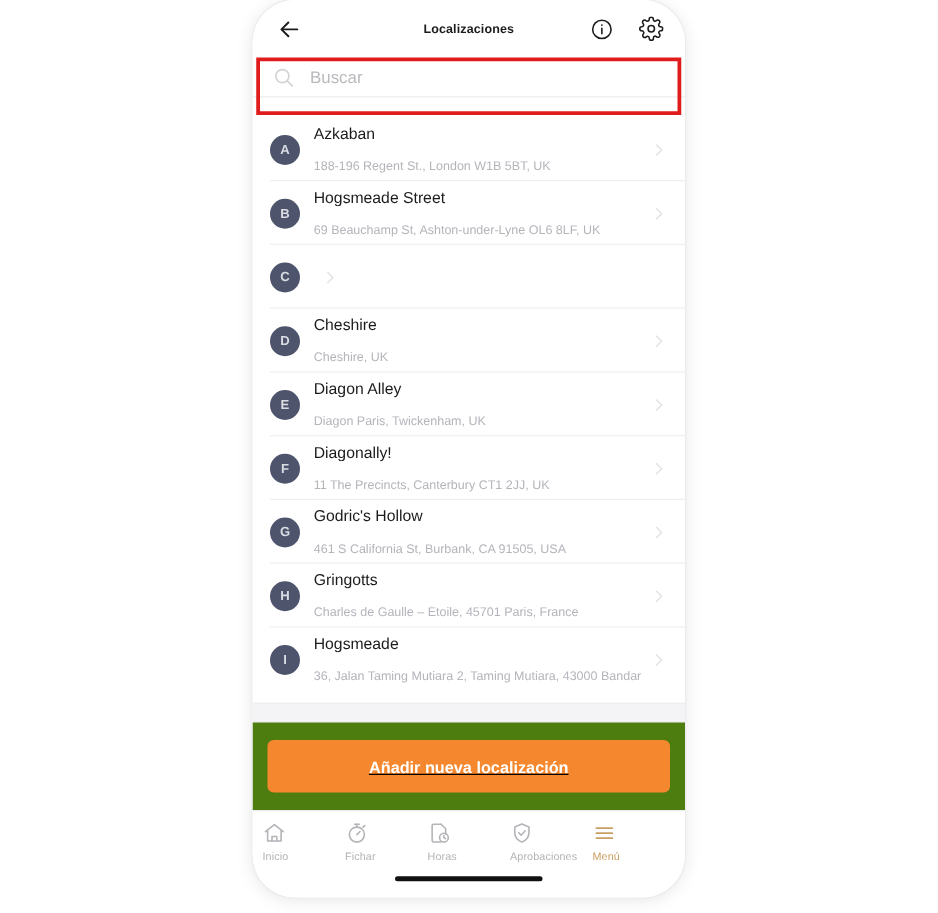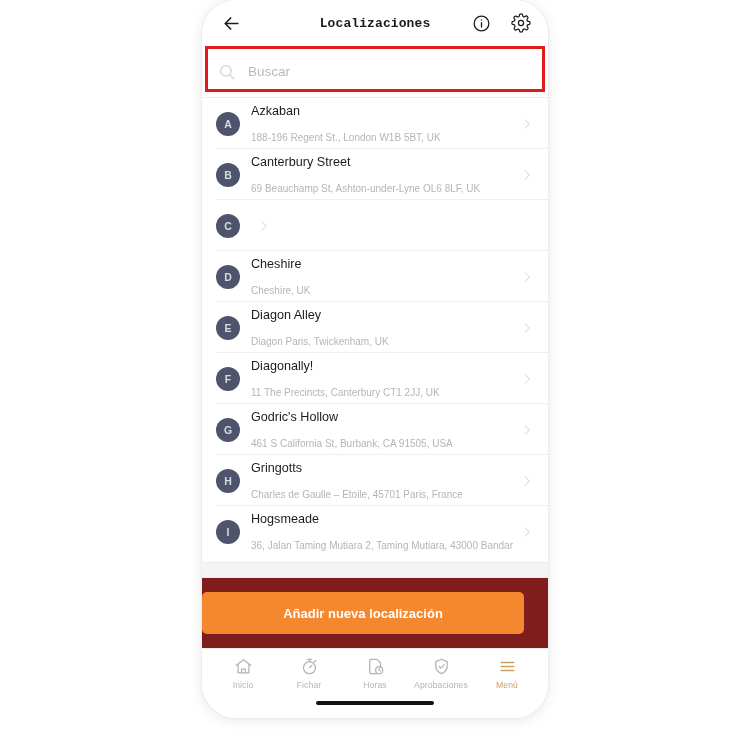--- a/index.html
+++ b/index.html
@@ -45,26 +45,25 @@
     display: flex;
     align-items: center;
     justify-content: center;
     cursor: pointer;
   }
   .page-title {
     position: absolute;
     left: 0;
     right: 0;
     text-align: center;
-    font-size: 13px;
+    font-size: 10px;
     font-weight: bold;
     color: #1c1c1e;
     letter-spacing: 0.1px;
     pointer-events: none;
-    font-family: Liberation Mono, monospace;
   }
   .header-actions {
     margin-left: auto;
     display: flex;
     align-items: center;
     gap: 18px;
     z-index: 2;
   }
   .hdr-icon {
     width: 22px;
@@ -75,21 +74,21 @@
     cursor: pointer;
   }
 
   
   .search-wrap {
     position: relative;
     flex: 0 0 48px;
     background: #ffffff;
   }
   .search-row {
-    height: 52px;
+    height: 32px;
     display: flex;
     align-items: center;
     padding: 0 16px;
     box-sizing: border-box;
     border-bottom: 1px solid #ededed;
   }
   .search-icon {
     width: 18px;
     height: 18px;
     flex: 0 0 18px;
@@ -193,23 +192,25 @@
   .list-gap {
     flex: 0 0 14px;
     background: #f4f4f6;
     border-top: 1px solid #ececee;
     border-bottom: 1px solid #ececee;
   }
 
   
   .cta-area {
     flex: 0 0 70px;
-    background: #7f1d1d;
-    display: flex;
-    align-items: center;
+    background: #4d7c0f;
+    display: flex;
+    align-items: center;
+    justify-content: center;
+    text-decoration: underline;
   }
   .cta-btn {
     width: 322px;
     height: 42px;
     background: #f5872e;
     border: none;
     border-radius: 5px;
     color: #ffffff;
     font-family: "Liberation Sans", sans-serif;
     font-size: 13px;
@@ -224,21 +225,20 @@
     background: #ffffff;
     display: flex;
     align-items: center;
     padding: 0 8px;
     box-sizing: border-box;
   }
   .tab {
     flex: 1 1 0;
     display: flex;
     flex-direction: column;
-    align-items: center;
     justify-content: center;
     gap: 4px;
     cursor: pointer;
     color: #b3b3b8;
   }
   .tab.active { color: #c9a063; }
   .tab-icon {
     width: 19px;
     height: 19px;
     display: flex;
@@ -315,21 +315,21 @@
           <div class="loc-name">Azkaban</div>
           <div class="loc-addr">188-196 Regent St., London W1B 5BT, UK</div>
         </div>
         <span class="chevron"><svg width="14" height="14" viewBox="0 0 24 24" fill="none" stroke="#bfbfc6" stroke-width="2" stroke-linecap="round" stroke-linejoin="round">
             <polyline points="9 5 16 12 9 19"></polyline>
           </svg></span>
       </div>
       <div class="loc-row">
         <div class="avatar">B</div>
         <div class="loc-text">
-          <div class="loc-name">Canterbury Street</div>
+          <div class="loc-name">Hogsmeade Street</div>
           <div class="loc-addr">69 Beauchamp St, Ashton-under-Lyne OL6 8LF, UK</div>
         </div>
         <span class="chevron"><svg width="14" height="14" viewBox="0 0 24 24" fill="none" stroke="#bfbfc6" stroke-width="2" stroke-linecap="round" stroke-linejoin="round">
             <polyline points="9 5 16 12 9 19"></polyline>
           </svg></span>
       </div>
       <div class="loc-row">
         <div class="avatar">C</div>
         <span class="chevron"><svg width="14" height="14" viewBox="0 0 24 24" fill="none" stroke="#bfbfc6" stroke-width="2" stroke-linecap="round" stroke-linejoin="round">
             <polyline points="9 5 16 12 9 19"></polyline>

